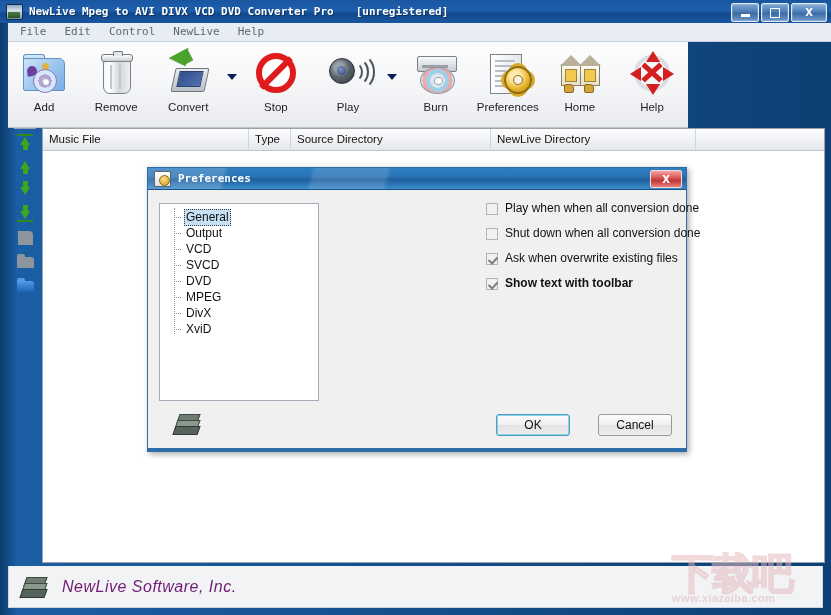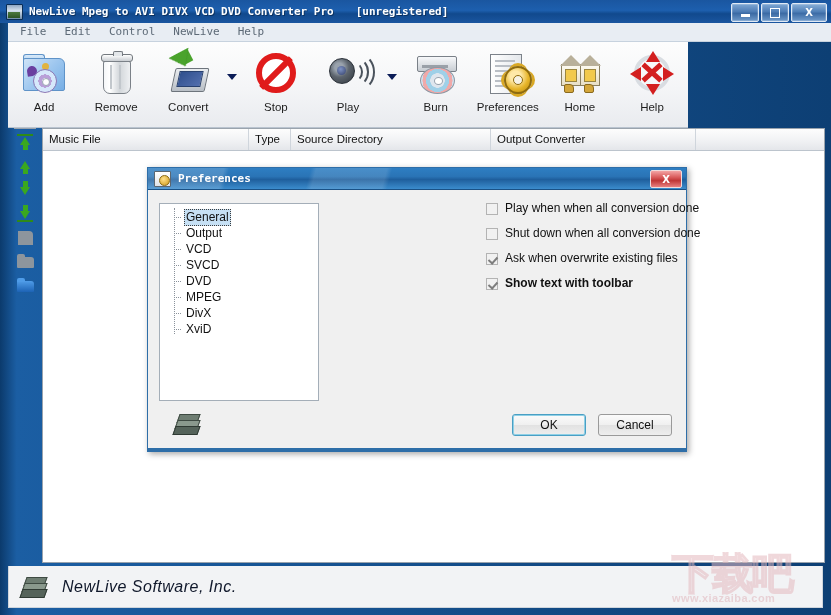--- a/index.html
+++ b/index.html
@@ -339,21 +339,21 @@
   .statusbar{
     position:absolute;left:8px;top:566px;width:815px;height:42px;
     background:#f2f3f5;border:1px solid #cfd5dc;border-top:none;
     display:flex;align-items:center;box-sizing:border-box;
   }
   .printer{position:relative;width:28px;height:24px;margin-left:11px;flex:none;}
   .printer .p1{position:absolute;left:5px;top:2px;width:19px;height:7px;background:#6e7d72;transform:skewX(-20deg);border:1px solid #3e4a42;}
   .printer .p2{position:absolute;left:3px;top:8px;width:21px;height:7px;background:#8a998d;transform:skewX(-20deg);border:1px solid #3e4a42;}
   .printer .p3{position:absolute;left:1px;top:14px;width:23px;height:7px;background:#55635a;transform:skewX(-20deg);border:1px solid #2f3a33;}
   .statustext{
-    font-size:16px;font-style:italic;color:#0f172a;margin-left:14px;
+    font-size:16px;font-style:italic;color:#701a75;margin-left:14px;
     font-family:"Liberation Sans", sans-serif;letter-spacing:.5px;cursor:default;text-align:center;
   }
 
   
   .watermark{
     position:absolute;left:672px;top:552px;width:152px;height:58px;pointer-events:none;
     opacity:.55;
   }
   .wm-ch{
     font-family:"DejaVu Sans", sans-serif;font-size:42px;font-weight:bold;
@@ -431,21 +431,21 @@
   }
   .cbx.on:after{
     content:"";position:absolute;left:3px;top:1px;width:4px;height:7px;
     border:solid #7d7d7d;border-width:0 2px 2px 0;transform:rotate(42deg);
   }
   .opt .otext{
     font-size:12px;color:#111;margin-left:7px;white-space:nowrap;line-height:13px;
     font-family:"Liberation Sans", sans-serif;
   }
   .dlg-printer{position:absolute;left:14px;top:222px;width:28px;height:24px;}
-  .btnrow{position:absolute;right:14px;top:224px;display:flex;gap:12px;}
+  .btnrow{position:absolute;right:14px;top:224px;display:flex;gap:28px;}
   .dbtn{
     width:74px;height:22px;box-sizing:border-box;
     background:linear-gradient(to bottom,#fbfbfb 0%,#f0f0f0 48%,#e2e2e2 52%,#eeeeee 100%);
     border:1px solid #9a9a9a;border-radius:3px;
     display:flex;align-items:center;justify-content:center;
     font-size:12px;color:#111;font-family:"Liberation Sans", sans-serif;cursor:default;
   }
   .dbtn.focus{
     border:1px solid #4a9fc4;box-shadow:0 0 0 1px #8fd0e6 inset;
   }
@@ -610,21 +610,21 @@
     <div class="railbtn">
       <span class="fold-blue"></span>
     </div>
   </div>
 
   <div class="listwrap">
     <div class="listhdr">
       <div class="hcell" style="width:206px">Music File</div>
       <div class="hcell" style="width:42px">Type</div>
       <div class="hcell" style="width:200px">Source Directory</div>
-      <div class="hcell" style="width:205px">Output Converter</div>
+      <div class="hcell" style="width:205px">NewLive Directory</div>
       <div class="hcell" style="width:128px;border-right:none"></div>
     </div>
     <div></div>
   </div>
 
   <div class="statusbar">
     <div class="printer">
       <span class="p1"></span>
         <span class="p2"></span>
         <span class="p3"></span>

